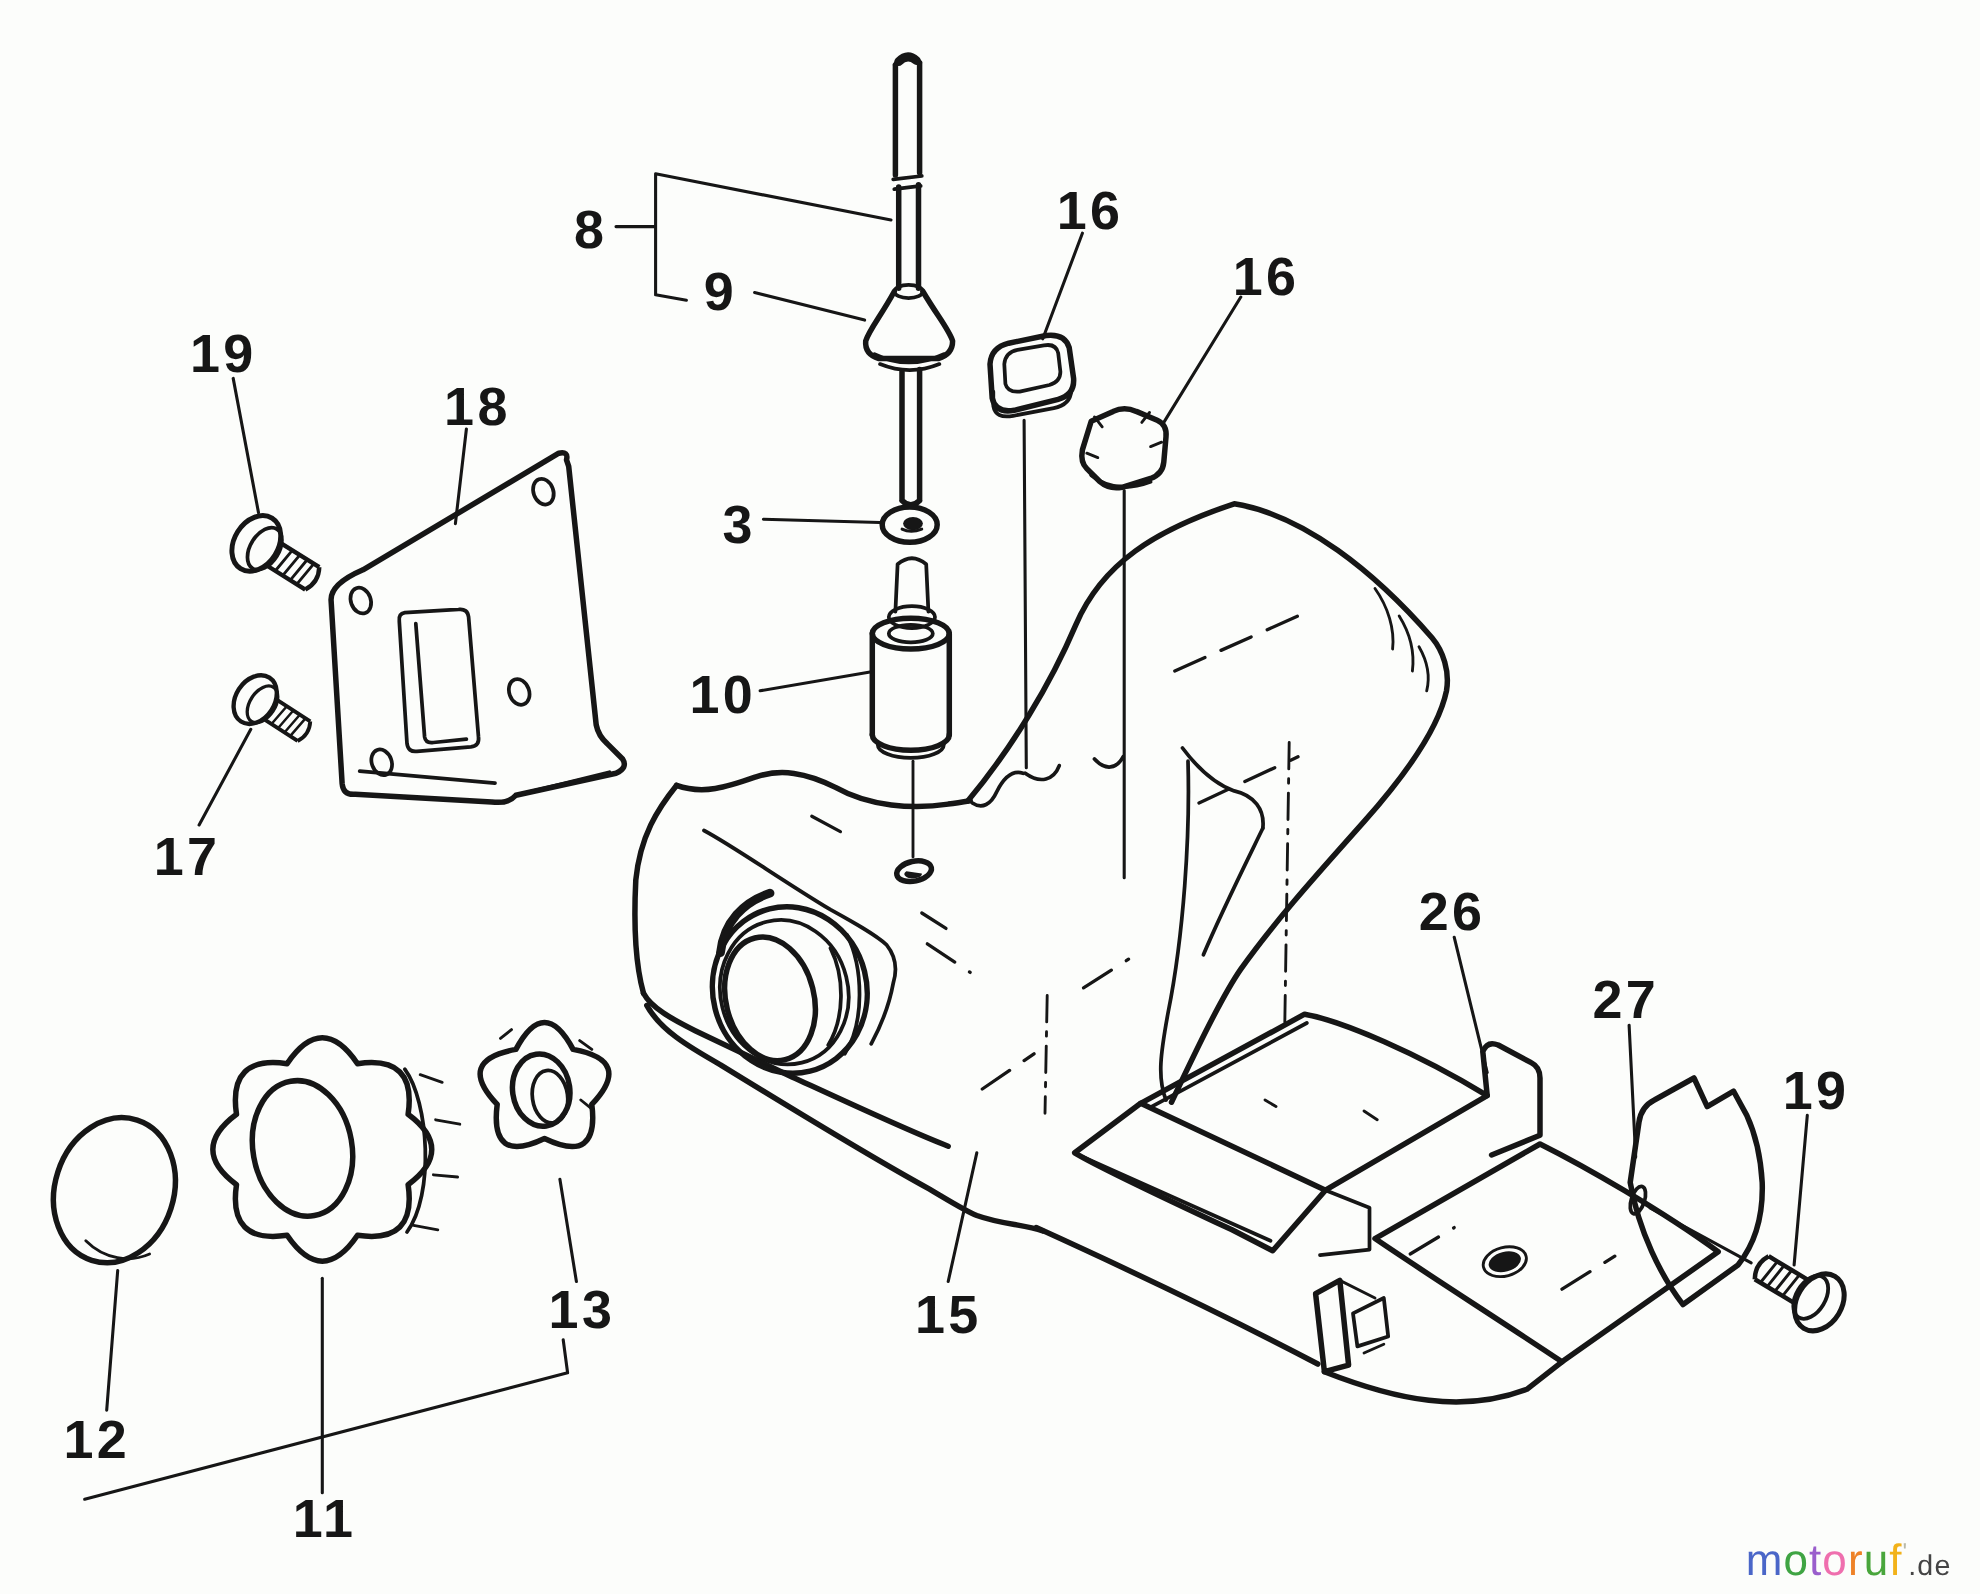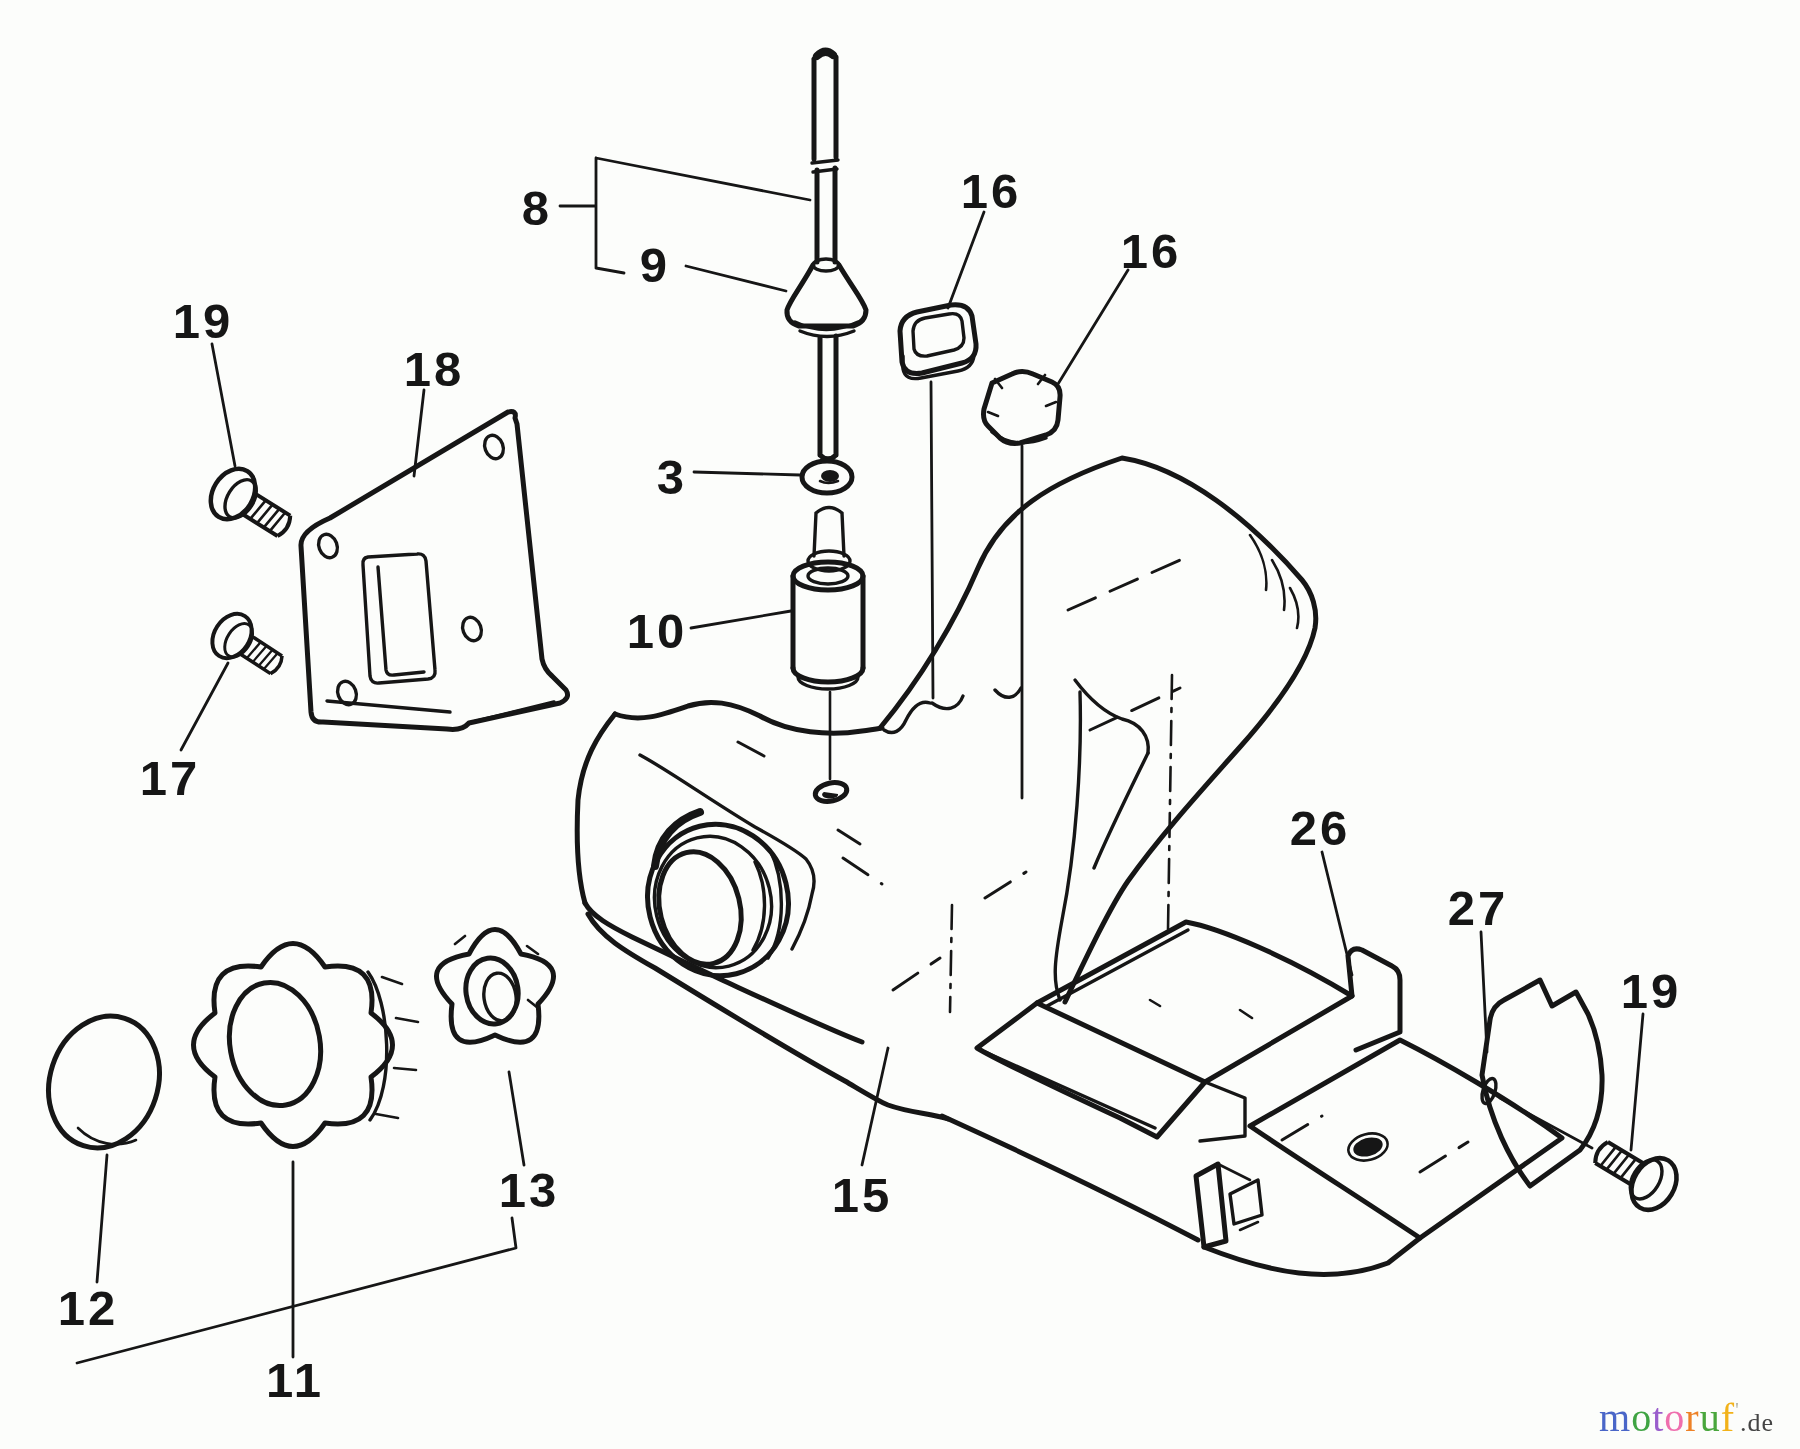--- a/index.html
+++ b/index.html
@@ -16,21 +16,21 @@
   .leader{fill:none;stroke:#161616;stroke-width:2.8;stroke-linecap:round;stroke-linejoin:round;}
   .dash{fill:none;stroke:#161616;stroke-width:3;stroke-linecap:round;stroke-dasharray:30 16;}
   .dashdot{fill:none;stroke:#161616;stroke-width:2.6;stroke-linecap:round;stroke-dasharray:24 9 4 9;}
   .bold7{fill:none;stroke:#161616;stroke-width:8;stroke-linecap:round;}
   .partlabel{
     font-family:"Liberation Sans", sans-serif;
     font-weight:700;font-size:49px;fill:#161616;letter-spacing:3px;
   }
   #logo{
     position:absolute;right:26px;bottom:6px;
-    font-family:Liberation Serif, serif;
+    font-family:Liberation Sans, sans-serif;
     font-size:40px;line-height:40px;letter-spacing:1px;
     user-select:none;
   }
   #logo .tld{color:#444;font-size:26px;}
   #logo .accent{color:#b9b9a9;font-size:22px;vertical-align:14px;}
 </style>
 </head>
 <body>
 
 <svg width="1800" height="1449" viewBox="0 0 1800 1449">

